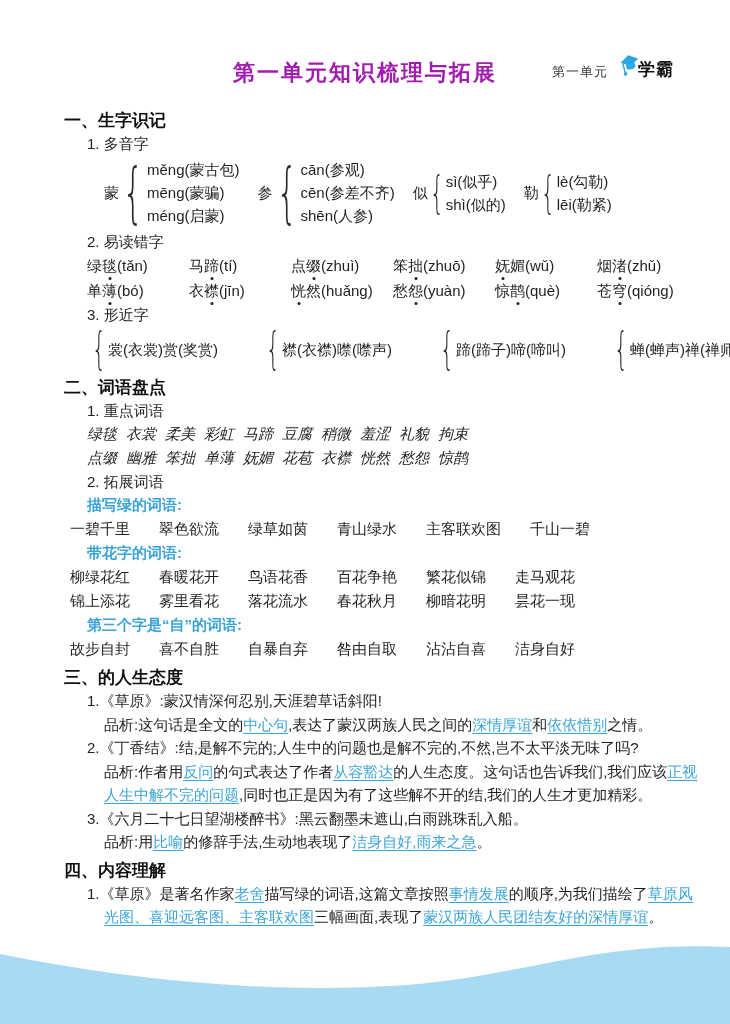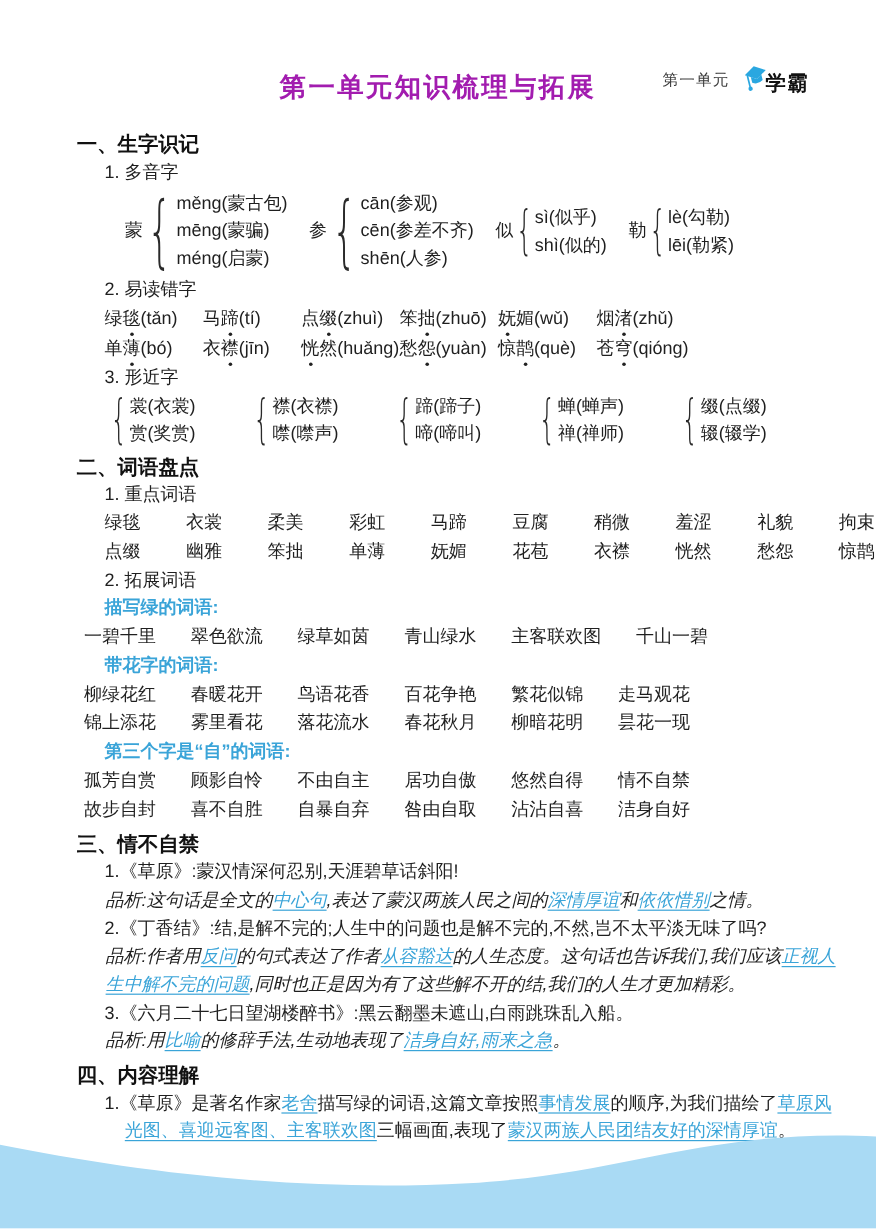--- a/index.html
+++ b/index.html
@@ -8,21 +8,21 @@
     --ink:#1f1f1f;
   }
   *{box-sizing:border-box;}
   html,body{margin:0;padding:0;background:#ffffff;}
   .page{
     position:relative;width:730px;height:1024px;margin:0 auto;
     background:#ffffff;overflow:hidden;color:var(--ink);
     font-family:"Liberation Sans","DejaVu Sans",sans-serif;
   }
   
-  .header{position:absolute;top:58px;right:56px;display:flex;align-items:flex-start;gap:12px;}
+  .header{position:absolute;top:58px;right:56px;display:flex;align-items:flex-end;gap:12px;}
   .unit{font-size:13px;color:#3a3a3a;letter-spacing:1px;}
   .brand{display:flex;align-items:center;gap:1px;}
   .brand svg{margin-top:-8px;margin-right:-3px;}
   .brand-text{font-size:17px;font-weight:700;color:#111;letter-spacing:1px;}
   
   .title{margin:0;padding-top:58px;text-align:center;font-size:22px;font-weight:700;
     line-height:30px;letter-spacing:2px;color:#a21caf;}
   
   .content{padding:16px 28px 0 64px;font-size:15px;line-height:23px;}
   .sec{font-weight:700;font-size:17px;color:#111;margin-top:5px;}
@@ -31,38 +31,38 @@
   .poly-row{display:flex;align-items:center;gap:18px;margin:3px 0 3px 40px;}
   .poly-group{display:flex;align-items:center;}
   .poly-char{font-size:15px;}
   .brace{display:inline-block;font-weight:300;line-height:1;transform:scaleX(.5);
     font-family:"DejaVu Sans",sans-serif;color:#2a2a2a;}
   .brace-3{font-size:66px;margin:0 -7px;}
   .brace-2{font-size:44px;margin:0 -5px;}
   .poly-entries{display:flex;flex-direction:column;}
   .poly-entry{line-height:23px;white-space:nowrap;}
   
-  .em-row{display:flex;margin-left:23px;line-height:25px;}
+  .em-row{display:flex;margin-left:23px;line-height:25px;gap:20px;}
   .em-word{white-space:nowrap;min-width:82px;}
   .em-char{position:relative;display:inline-block;}
   .em-char::after{content:"";position:absolute;left:50%;bottom:-2px;width:3px;height:3px;
     background:#222;border-radius:50%;transform:translateX(-50%);}
   
   .pair-row{display:flex;gap:46px;margin:1px 0 2px 26px;}
   .pair-group{display:flex;align-items:center;}
-  .pair-entries{display:flex;flex-direction:column;}
+  .pair-entries{display:flex;}
   .pair-entry{line-height:23px;white-space:nowrap;}
   
-  .word-row{display:flex;gap:38px;margin-left:23px;line-height:24px;}
+  .word-row{display:flex;gap:9px;margin-left:23px;line-height:24px;font-style:italic;}
   .idiom-row{display:flex;gap:29px;margin-left:6px;line-height:24px;}
   .word{white-space:nowrap;}
   .tag{color:var(--accent);font-weight:700;margin-left:23px;line-height:24px;}
   
   .sent{margin-left:23px;line-height:23.5px;}
-  .analysis{margin-left:24px;line-height:23.5px;font-style:italic;}
+  .analysis{margin-left:40px;line-height:23.5px;}
   .para{margin-left:23px;padding-left:17px;text-indent:-17px;line-height:23.5px;}
   .hl{color:var(--accent);text-decoration:underline;text-underline-offset:3px;text-decoration-thickness:1px;}
   
   .wave{position:absolute;left:0;bottom:0;width:730px;height:92px;display:block;}
 </style>
 </head>
 <body>
 
 <div class="page">
 
@@ -234,37 +234,29 @@
         <span class="word">锦上添花</span>
         <span class="word">雾里看花</span>
         <span class="word">落花流水</span>
         <span class="word">春花秋月</span>
         <span class="word">柳暗花明</span>
         <span class="word">昙花一现</span>
       </div>
 
     <div class="tag">第三个字是“自”的词语:</div>
     <div class="idiom-row">
-        <span class="word">孤芳自赏</span>
-        <span class="word">顾影自怜</span>
-        <span class="word">不由自主</span>
-        <span class="word">居功自傲</span>
-        <span class="word">悠然自得</span>
-        <span class="word">情不自禁</span>
-      </div>
-    <div class="idiom-row">
         <span class="word">故步自封</span>
         <span class="word">喜不自胜</span>
         <span class="word">自暴自弃</span>
         <span class="word">咎由自取</span>
         <span class="word">沾沾自喜</span>
         <span class="word">洁身自好</span>
       </div>
 
-    <div class="sec">三、情不自禁</div>
+    <div class="sec">三、的人生态度</div>
     <div class="sent"><span>1.《草原》:蒙汉情深何忍别,天涯碧草话斜阳!</span></div>
     <div class="analysis"><span>品析:这句话是全文的</span><span class="hl">中心句</span><span>,表达了蒙汉两族人民之间的</span><span class="hl">深情厚谊</span><span>和</span><span class="hl">依依惜别</span><span>之情。</span></div>
     <div class="sent"><span>2.《丁香结》:结,是解不完的;人生中的问题也是解不完的,不然,岂不太平淡无味了吗?</span></div>
     <div class="analysis"><span>品析:作者用</span><span class="hl">反问</span><span>的句式表达了作者</span><span class="hl">从容豁达</span><span>的人生态度。这句话也告诉我们,我们应该</span><span class="hl">正视人生中解不完的问题</span><span>,同时也正是因为有了这些解不开的结,我们的人生才更加精彩。</span></div>
     <div class="sent"><span>3.《六月二十七日望湖楼醉书》:黑云翻墨未遮山,白雨跳珠乱入船。</span></div>
     <div class="analysis"><span>品析:用</span><span class="hl">比喻</span><span>的修辞手法,生动地表现了</span><span class="hl">洁身自好,雨来之急</span><span>。</span></div>
 
     <div class="sec">四、内容理解</div>
     <div class="para"><span>1.《草原》是著名作家</span><span class="hl">老舍</span><span>描写绿的词语,这篇文章按照</span><span class="hl">事情发展</span><span>的顺序,为我们描绘了</span><span class="hl">草原风光图、喜迎远客图、主客联欢图</span><span>三幅画面,表现了</span><span class="hl">蒙汉两族人民团结友好的深情厚谊</span><span>。</span></div>
 

